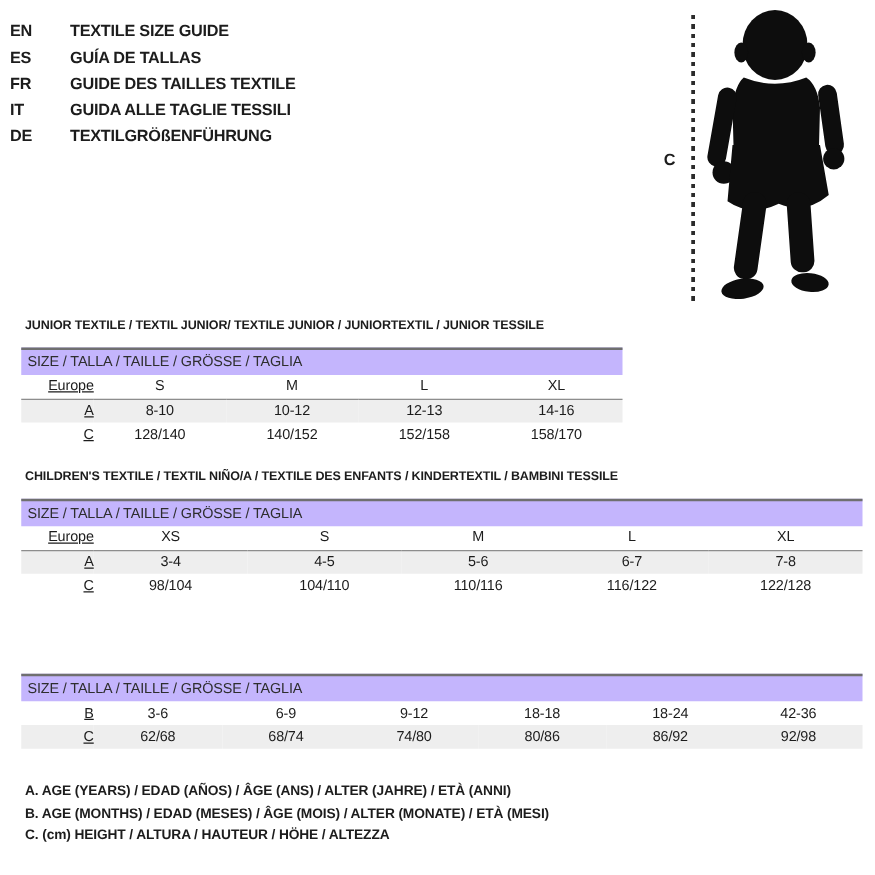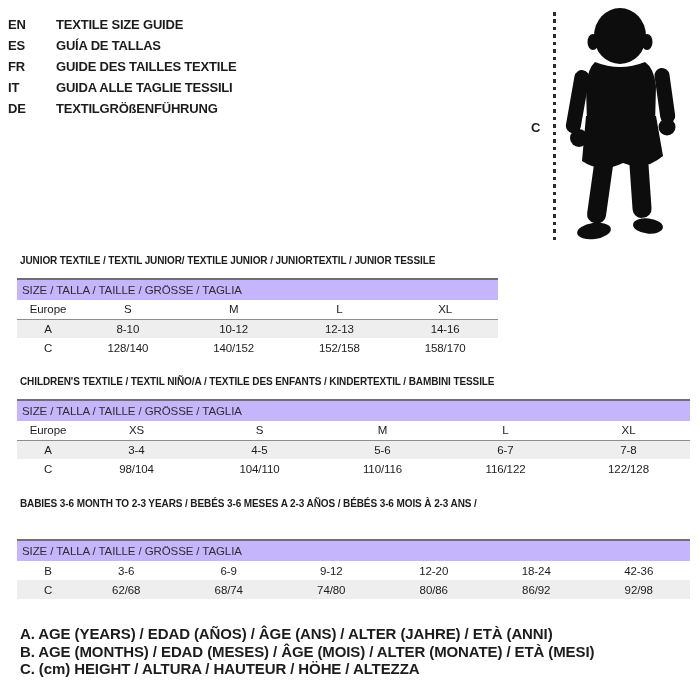--- a/index.html
+++ b/index.html
@@ -47,29 +47,29 @@
     height:22px; background:#c4b5fd;
     border-top:2px solid #6f6f6f;
     font-size:11.5px; line-height:20px; color:#2e2e2e;
     padding-left:5px; letter-spacing:-0.1px; white-space:nowrap;
   }
   table { width:100%; border-collapse:collapse; table-layout:fixed; }
   td {
     height:19px; font-size:11.5px; text-align:center;
     vertical-align:middle; letter-spacing:-0.1px; white-space:nowrap;
   }
-  td.lbl { text-align:center; padding-left:4px; }
+  td.lbl { text-align:right; padding-left:4px;text-decoration:underline; }
   col.c-label { width:58px; }
   tr.rule td  { border-bottom:1.5px solid #8d8d8d; }
   tr.shade td { background:#eeeeee; }
 
   
   .legend { position:absolute; left:20px; top:625px; }
   .legend-line {
-    font-weight:bold; font-size:15px; letter-spacing:-0.1px;
+    font-weight:bold; font-size:11px; letter-spacing:-0.1px;
     line-height:17.5px; white-space:nowrap;
   }
 </style>
 </head>
 <body>
 
 <div class="lang-list">
   <div class="lang-row">
     <span class="lang-code">EN</span>
     <span class="lang-label">TEXTILE SIZE GUIDE</span>
@@ -191,41 +191,40 @@
       <td>104/110</td>
       <td>110/116</td>
       <td>116/122</td>
       <td>122/128</td>
     </tr>
   </tbody>
     </table>
 </div>
 
 <div class="section-title title-babies">
-  <div>BABIES 3-6 MONTH TO 2-3 YEARS / BEBÉS 3-6 MESES A 2-3 AÑOS / BÉBÉS 3-6 MOIS À 2-3 ANS /</div>
 </div>
 <div class="tbl tbl-babies">
   <div class="tbl-header">SIZE / TALLA / TAILLE / GRÖSSE / TAGLIA</div>
   <table>
     <colgroup>
         <col class="c-label">
         <col>
         <col>
         <col>
         <col>
         <col>
         <col>
       </colgroup>
     <tbody>
         <tr>
       <td class="lbl">B</td>
       <td>3-6</td>
       <td>6-9</td>
       <td>9-12</td>
-      <td>12-20</td>
+      <td>18-18</td>
       <td>18-24</td>
       <td>42-36</td>
     </tr>
     <tr class="shade">
       <td class="lbl">C</td>
       <td>62/68</td>
       <td>68/74</td>
       <td>74/80</td>
       <td>80/86</td>
       <td>86/92</td>

